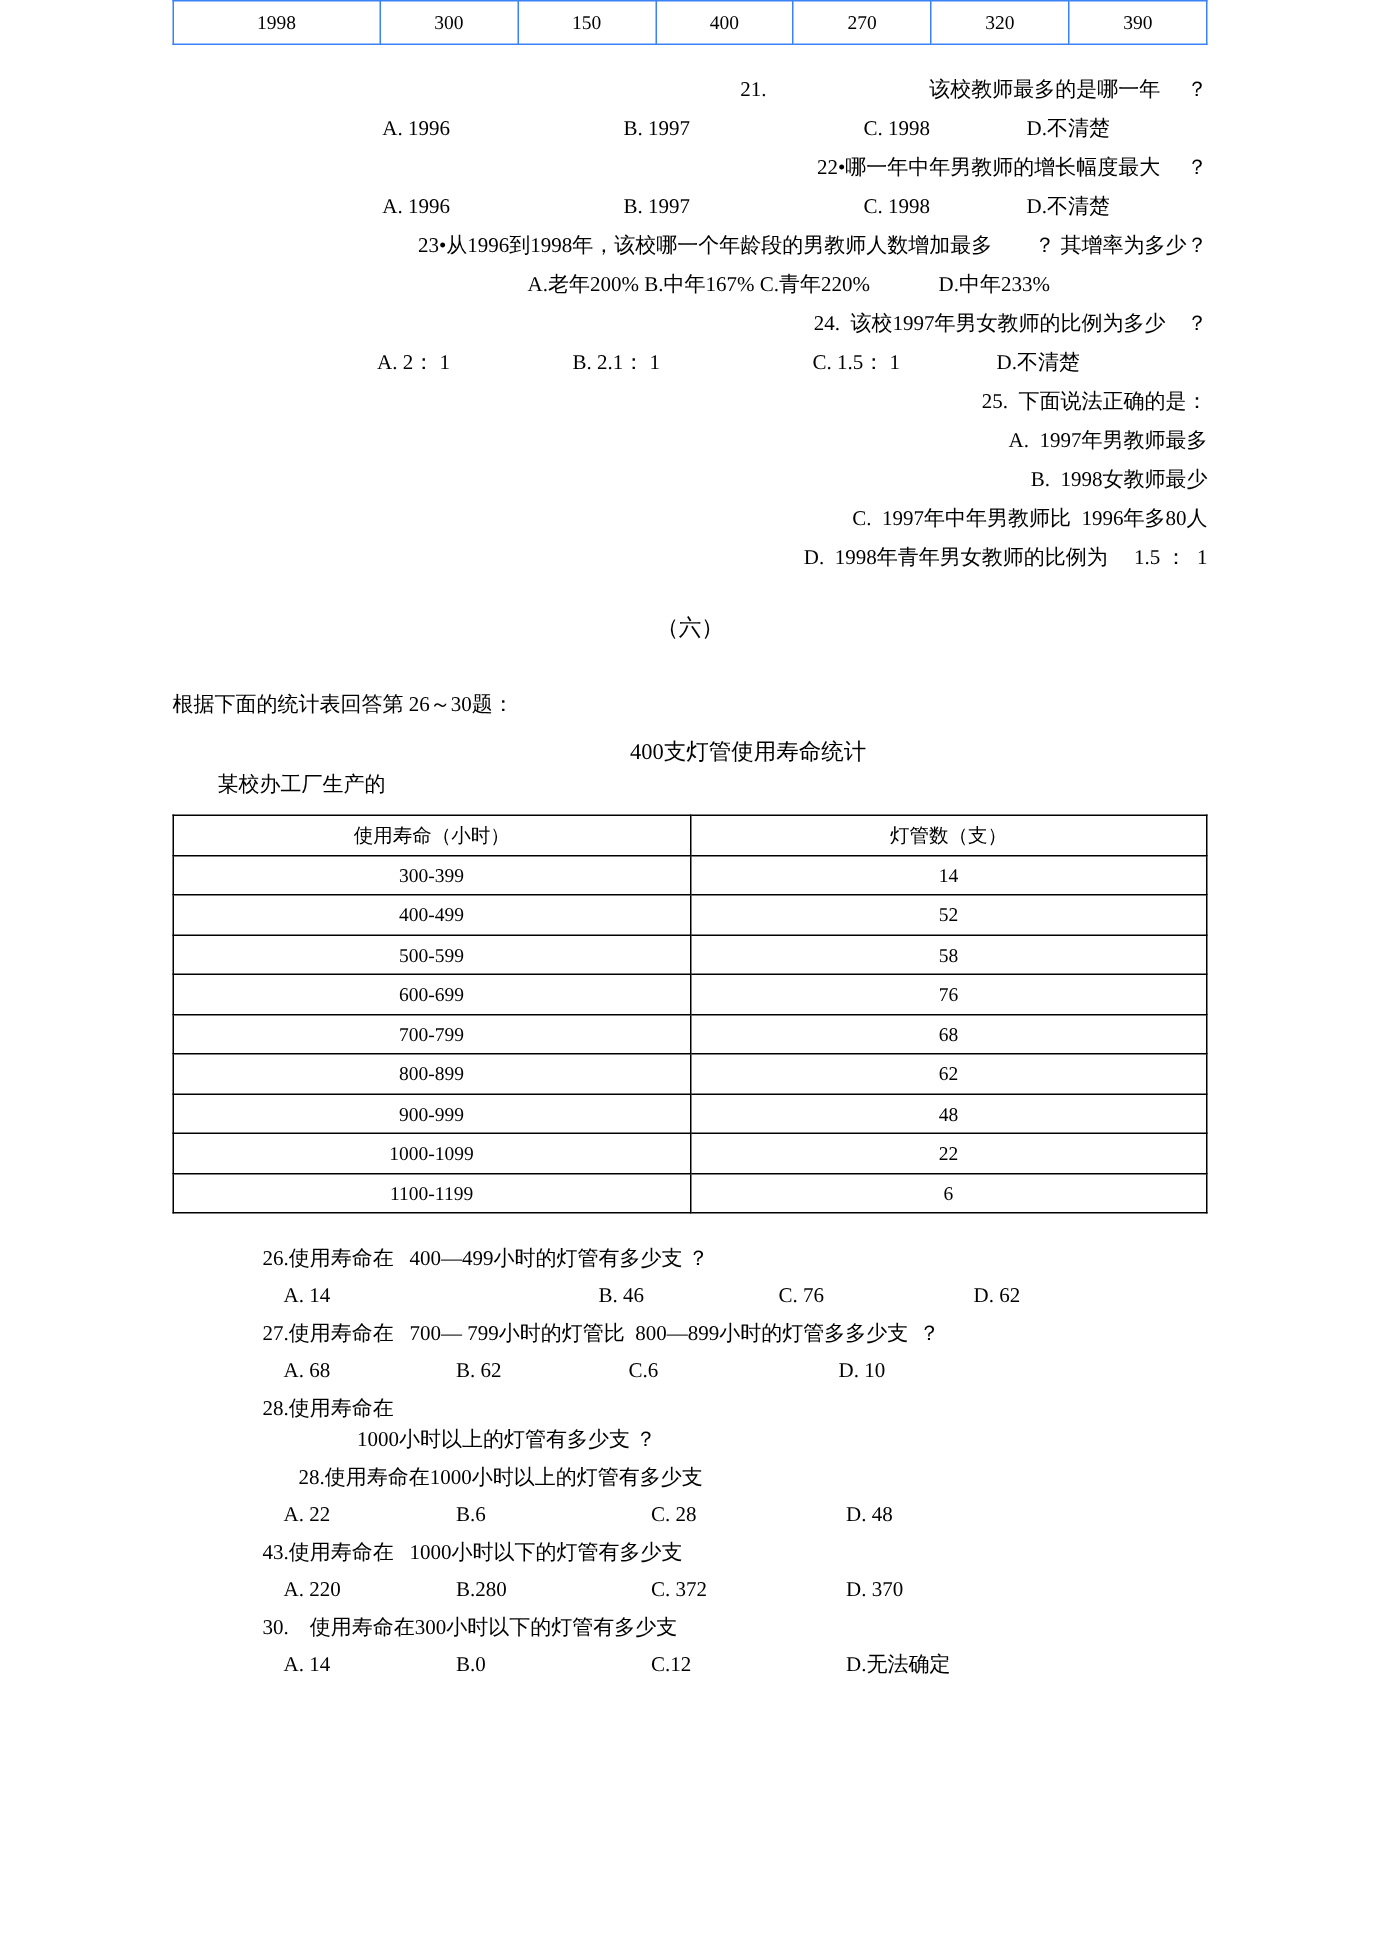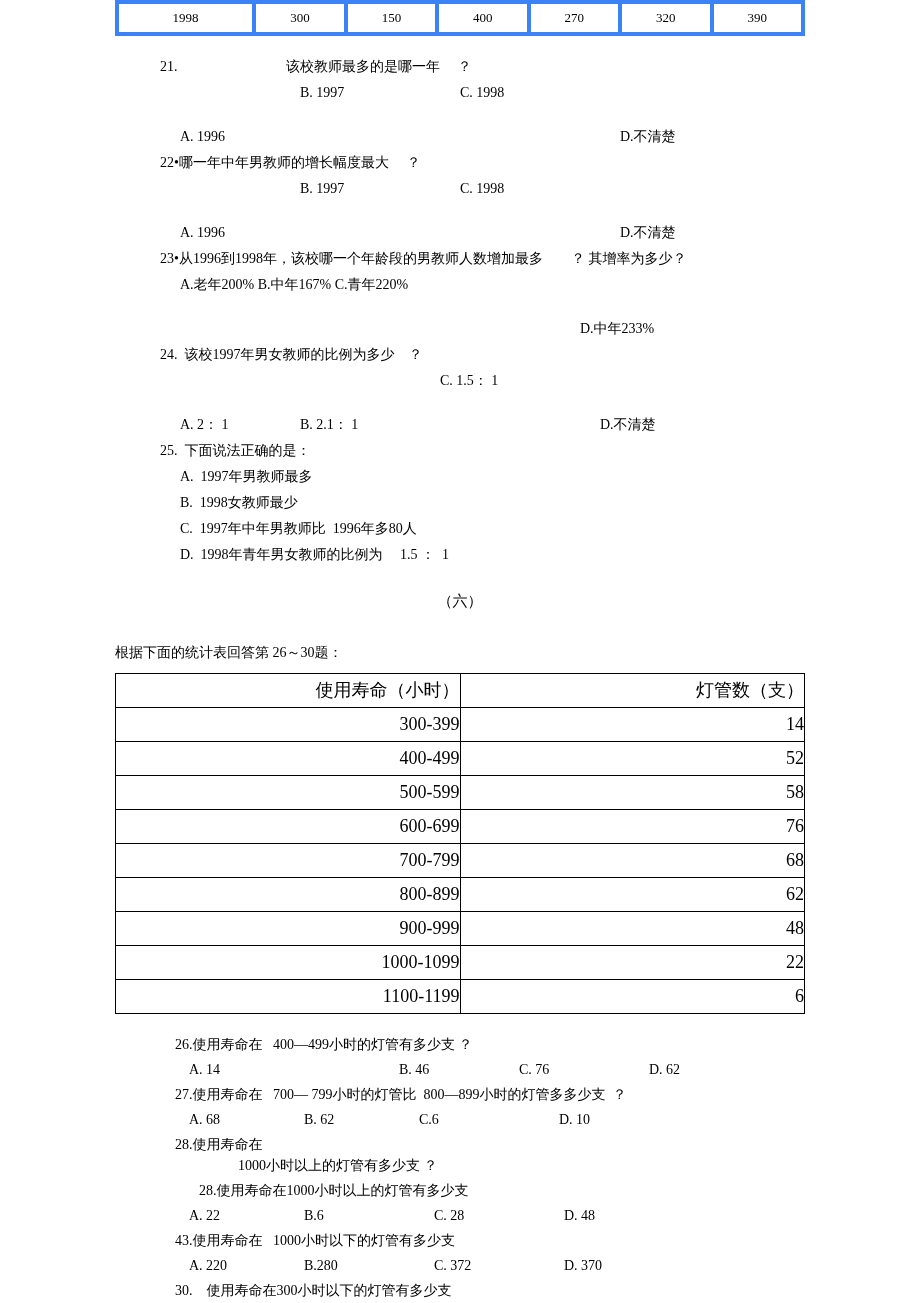--- a/index.html
+++ b/index.html
@@ -12,30 +12,30 @@
       padding: 0;
       line-height: 1.5;
     }
     .page { padding: 0 115px 40px 115px; }
     table {
       border-collapse: collapse;
       width: 100%;
       margin-bottom: 20px;
     }
     table.top-table td {
-      border: 4px solid #3b82f6;
+      border: 1px solid #3b82f6;
       text-align: center;
       padding: 4px 0;
       font-size: 13px;
     }
     .top-table td:first-child { width: 20%; }
-    .q-block { margin: 0 0 0 45px; }
+    .q-block { margin: 0 0 0 45px; text-align: right; }
     .q-line { margin: 5px 0; white-space: pre; }
     .opt-row { display: flex; margin: 5px 0 5px 20px; }
-    .opt { min-width: 120px; white-space: pre; margin-top: 44px; }
+    .opt { min-width: 120px; white-space: pre; }
     .opt-wide { min-width: 160px; white-space: pre; }
     .section-marker {
       text-align: center;
       margin: 25px 0 30px 0;
       font-size: 15px;
     }
     .instructions { margin: 0 0 10px 0; }
     .table2-title-wrap {
       position: relative;
       height: 50px;
@@ -48,23 +48,23 @@
     }
     .table2-title2 {
       position: absolute;
       left: 305px;
       top: 0;
       font-size: 15px;
     }
     table.data-table { margin-top: 2px; }
     table.data-table th, table.data-table td {
       border: 1px solid #000;
-      text-align: right;
+      text-align: center;
       padding: 3px 0;
-      font-size: 18px;
+      font-size: 13px;
       font-weight: normal;
     }
     table.data-table th { width: 50%; }
     .q-block2 { margin: 15px 0 0 60px; }
     .ln { margin: 4px 0; white-space: pre; }
   </style>
 </head>
 <body>
 
 <div class="page">
@@ -119,20 +119,24 @@
     <div class="q-line" style="margin-left:20px">A.  1997年男教师最多</div>
     <div class="q-line" style="margin-left:20px">B.  1998女教师最少</div>
     <div class="q-line" style="margin-left:20px">C.  1997年中年男教师比  1996年多80人</div>
     <div class="q-line" style="margin-left:20px">D.  1998年青年男女教师的比例为     1.5 ：  1</div>
   </div>
 
   <div class="section-marker">（六）</div>
 
   <div class="instructions">根据下面的统计表回答第  26～30题：</div>
 
+  <div class="table2-title-wrap">
+    <div class="table2-title2">400支灯管使用寿命统计</div>
+    <div class="table2-title1">某校办工厂生产的</div>
+  </div>
 
   <table class="data-table">
     <tbody>
         <tr>
       <th>使用寿命（小时）</th>
       <th>灯管数（支）</th>
     </tr>
     <tr>
           <td>300-399</td>
           <td>14</td>

